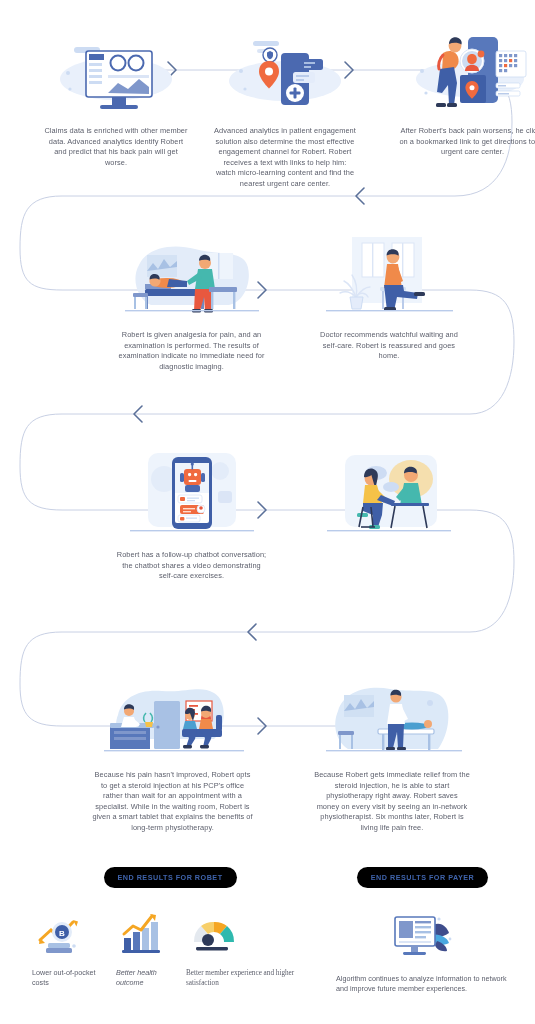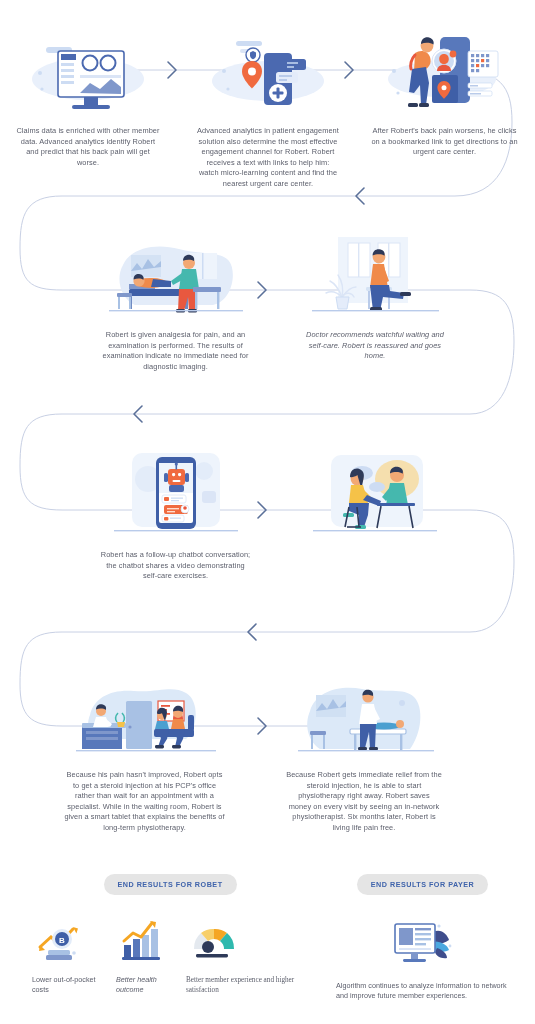--- a/index.html
+++ b/index.html
@@ -12,20 +12,21 @@
     overflow:hidden;
   }
   #flow-svg {
     position:absolute; left:0; top:0; width:535px; height:1024px;
     pointer-events:none; z-index:1;
   }
   .stage {
     position:absolute;
     z-index:3;
     text-align:center;
+    margin-left:28px;
   }
   .stage-art {
     width:100%;
     height:95px;
     position:relative;
     display:flex;
     align-items:flex-end;
     justify-content:center;
   }
   .stage-art svg { display:block; }
@@ -38,43 +39,43 @@
     padding:0 2px;
   }
 
   
   .r1 { top:24px; }
   .r2 { top:228px; }
   .r3 { top:448px; }
   .r4 { top:668px; }
 
   .c1 { left:14px;  width:148px; }
-  .c2 { left:194px; width:148px; }
+  .c2 { left:183px; width:148px; }
   .c3 { left:367px; width:155px; }
 
-  .m1 { left:98px;  width:155px; }
-  .m2 { left:296px; width:158px;font-style:italic; }
+  .m1 { left:86px;  width:155px; }
+  .m2 { left:282px; width:158px; }
 
   .b1 { left:62px;  width:165px;text-align:center; }
   .b2 { left:284px; width:160px; }
 
   
   .results {
     position:absolute;
     top:862px; left:0; width:535px; height:162px;
     z-index:3;
   }
   .res-col { position:absolute; }
   .res-left  { left:30px;  width:280px; }
   .res-right { left:330px; width:185px; }
 
   .pill {
     display:block;
-    margin:12px auto;
-    background:#e5e5e5;
+    margin:5px auto;
+    background:#000000;
     color:#3f63ab;
     font-size:7.2px;
     font-weight:bold;
     letter-spacing:.07em;
     text-align:center;
     border-radius:12px;
     padding:6px 0;
   }
   .pill-left  { width:133px; }
   .pill-right { width:131px; }

